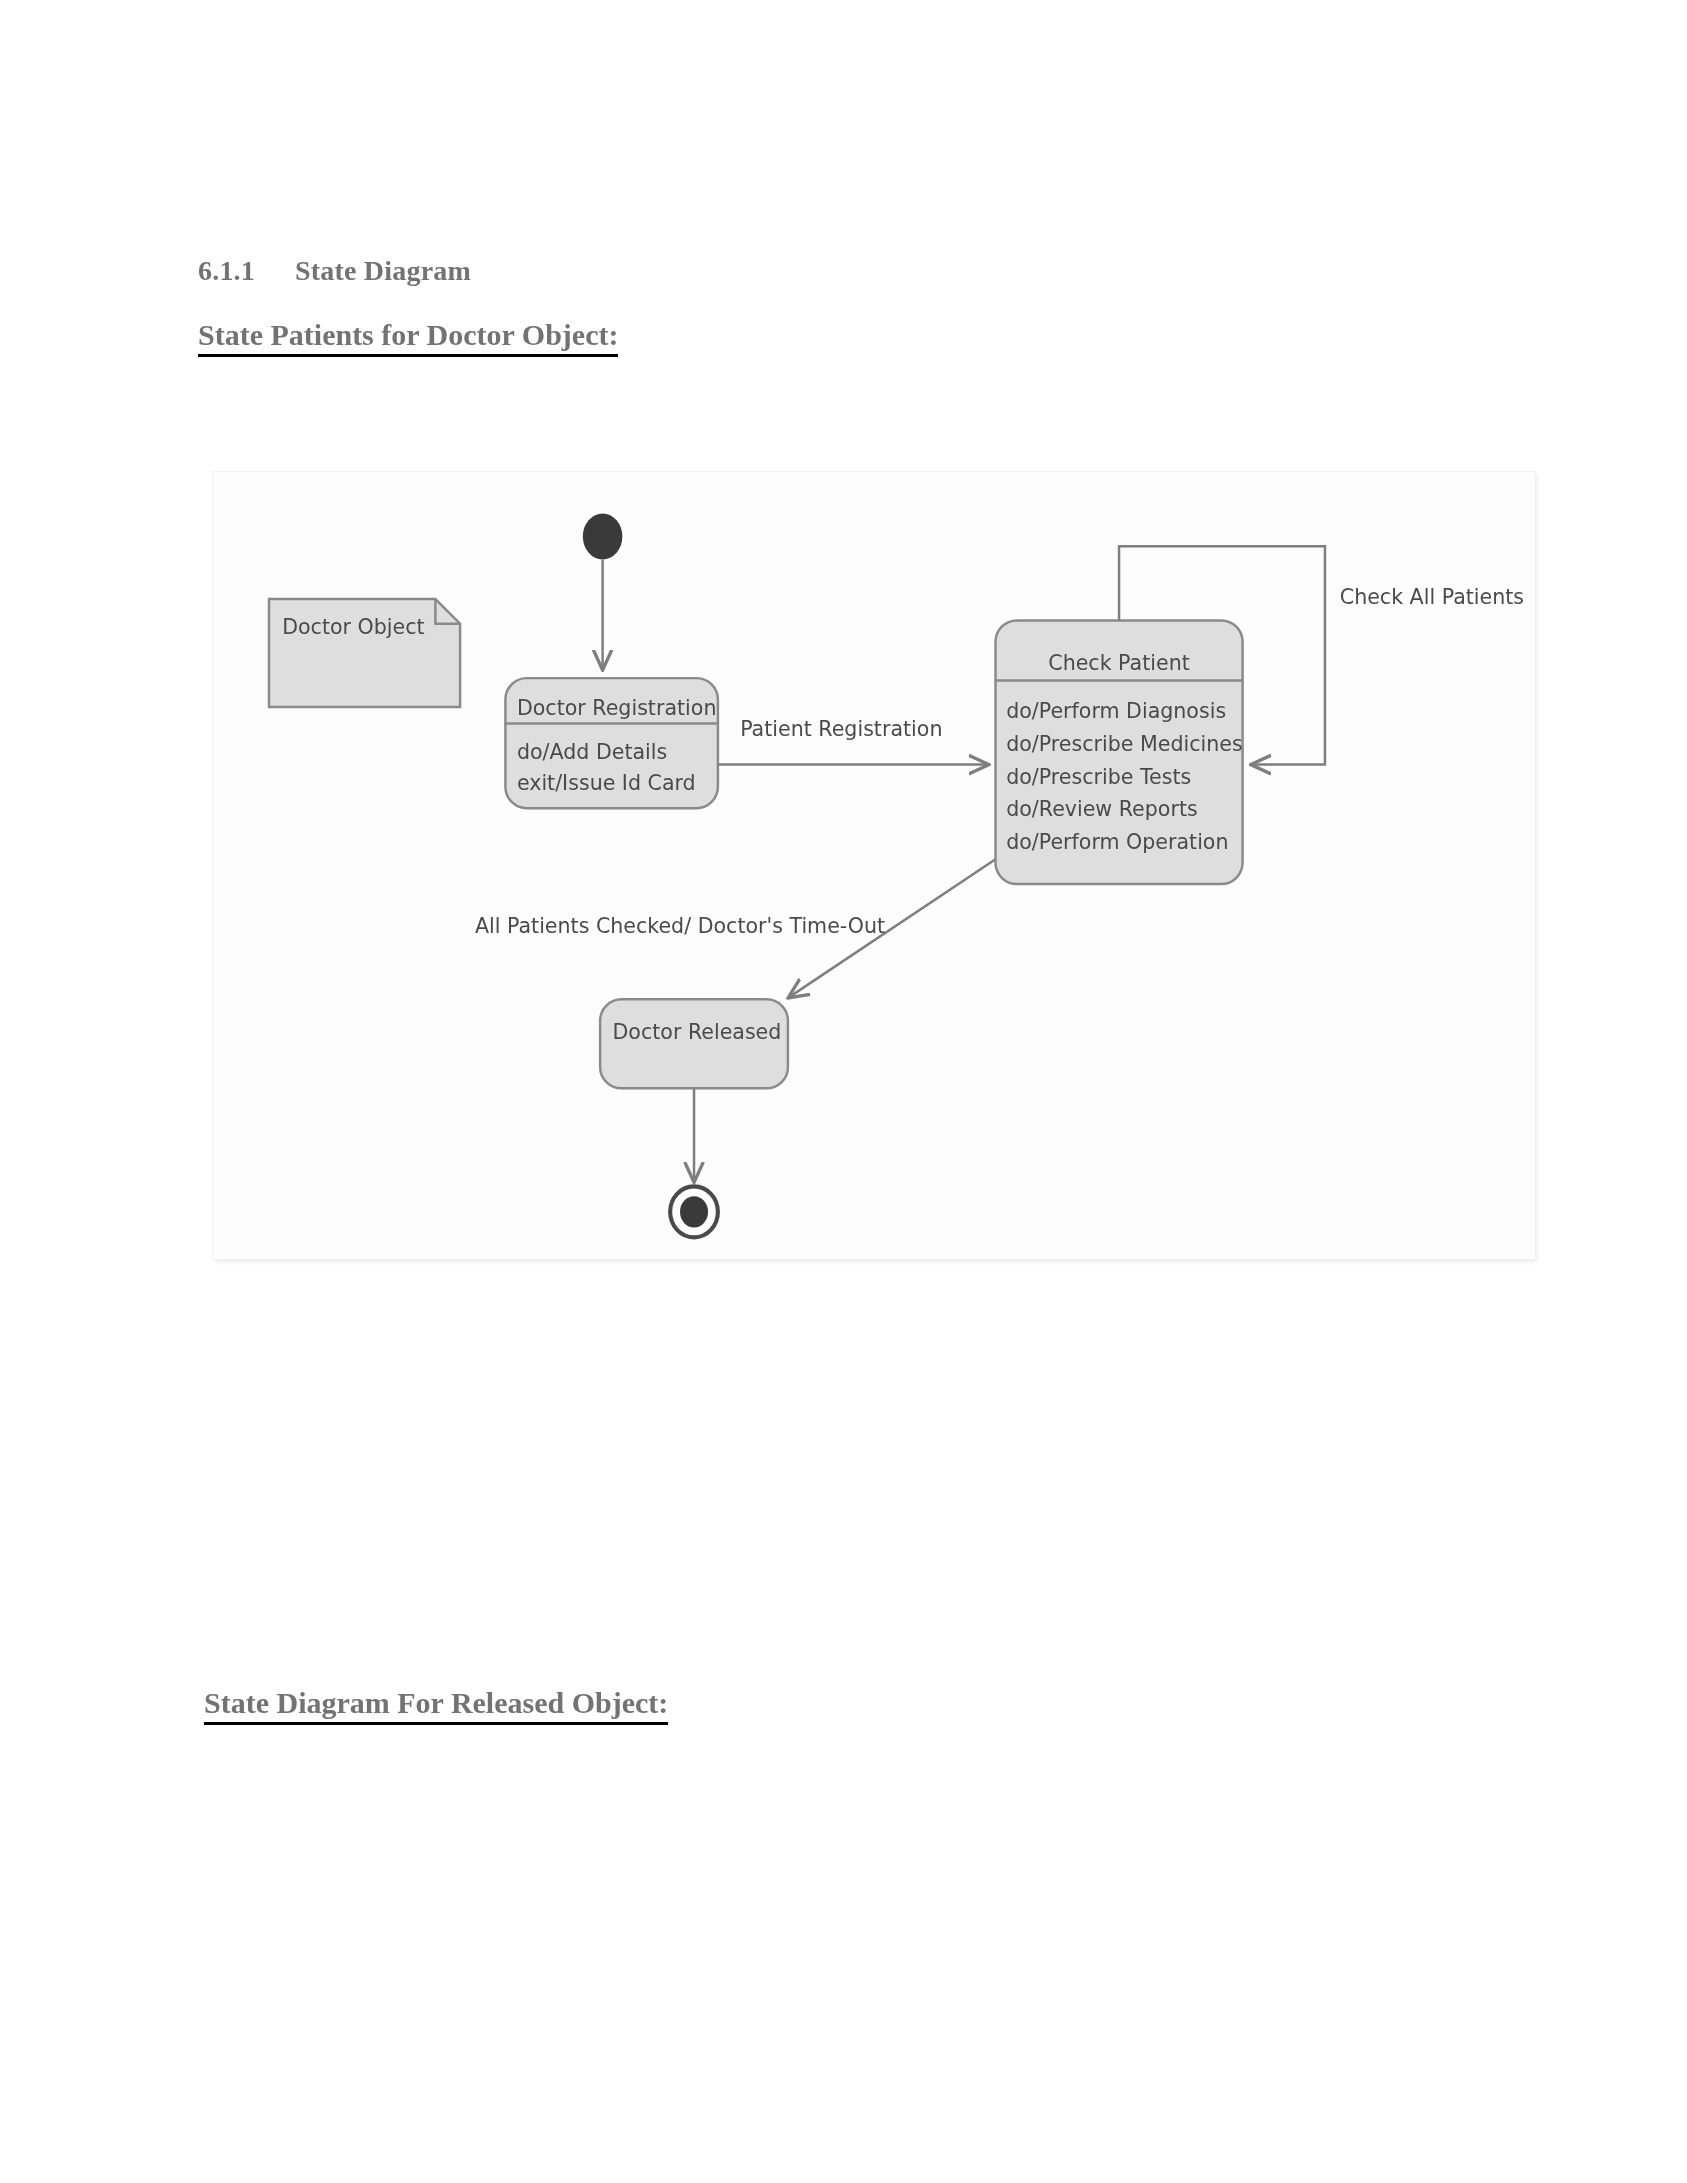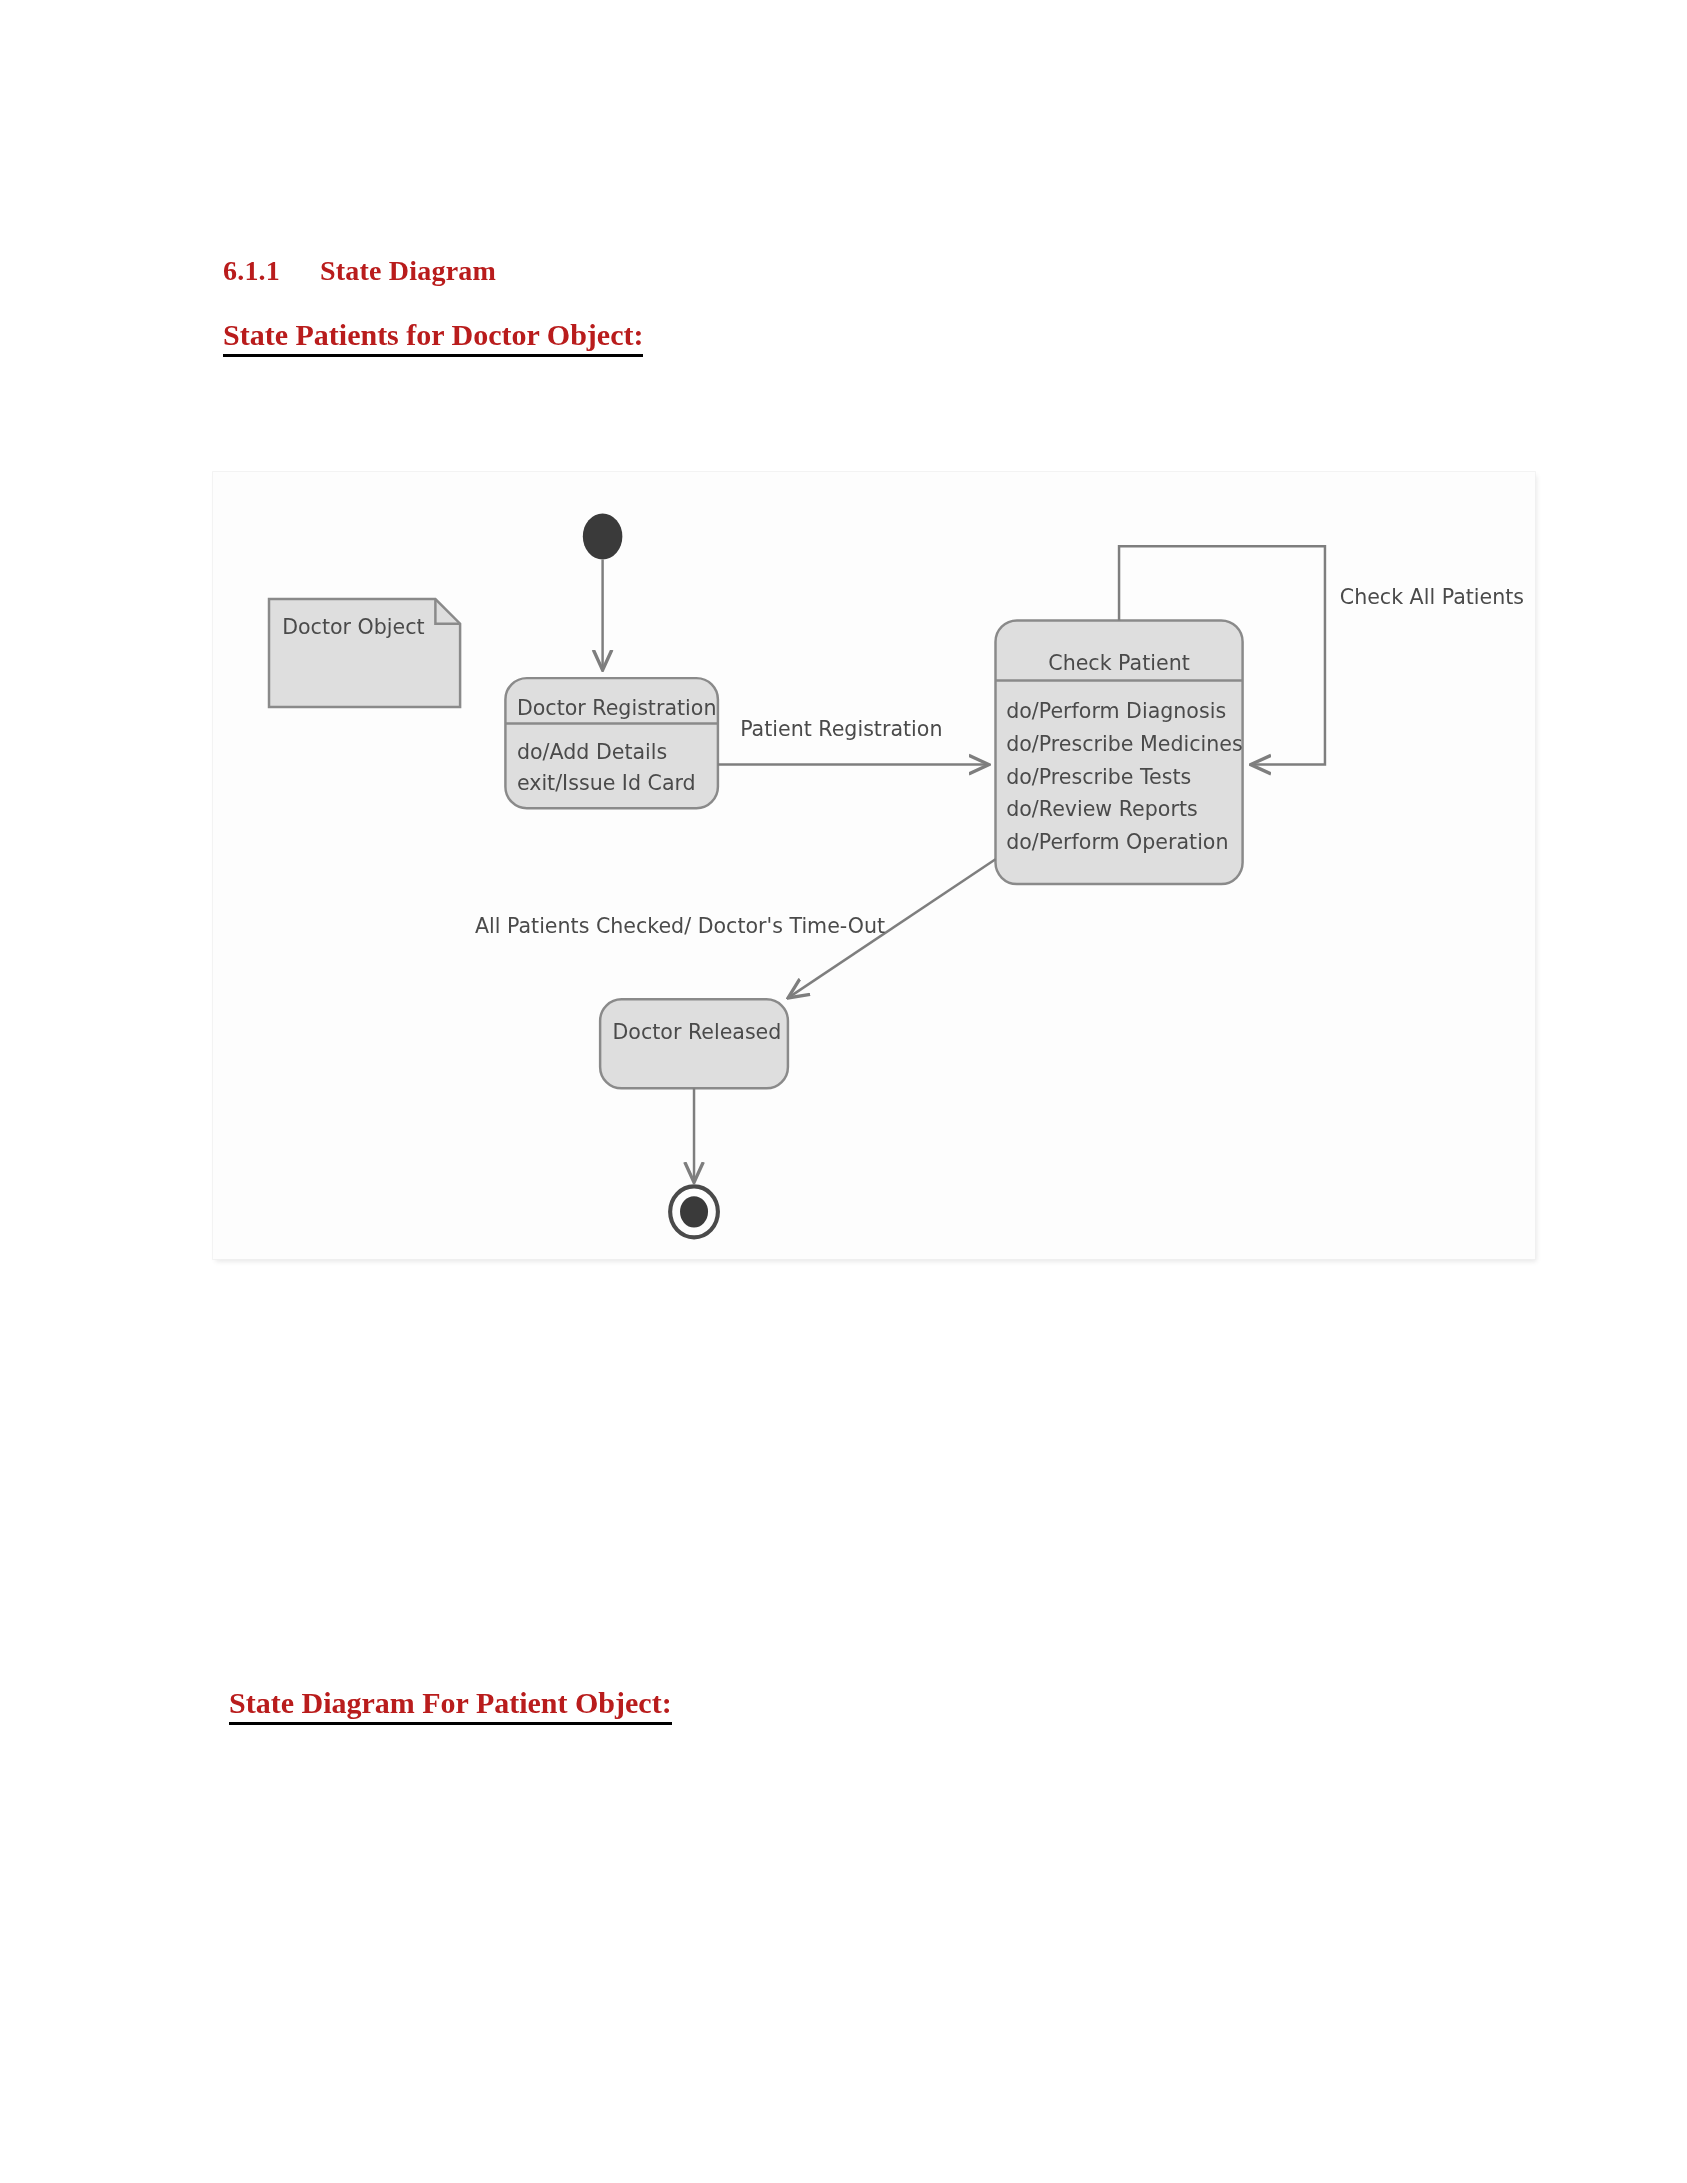--- a/index.html
+++ b/index.html
@@ -22,22 +22,21 @@
     background: #ffffff;
   }
 
   
   .heading-row {
     position: absolute;
     left: 198px;
     white-space: nowrap;
     font-family: "Liberation Serif", serif;
     font-weight: bold;
-    color: #b91c1c;
-    margin-left: 25px;
+    color: #737373;
   }
   #heading-number-block {
     top: 255px;
     font-size: 28px;
     letter-spacing: 0.2px;
   }
   #heading-number-block .num {
     display: inline-block;
     min-width: 97px;
   }
@@ -180,17 +179,17 @@
 
       <g>
         <ellipse cx="584" cy="898" rx="29" ry="31" class="ring-stroke"></ellipse>
         <ellipse cx="584" cy="898" rx="17" ry="19" class="node-dark"></ellipse>
       </g>
 
     </svg>
   </div>
 
   <div class="heading-row" id="heading-patient-block">
-    <span class="underlined"> State Diagram For Patient Object:</span>
+    <span class="underlined"> State Diagram For Released Object:</span>
   </div>
 
 </div>
 
 
 </body></html>

